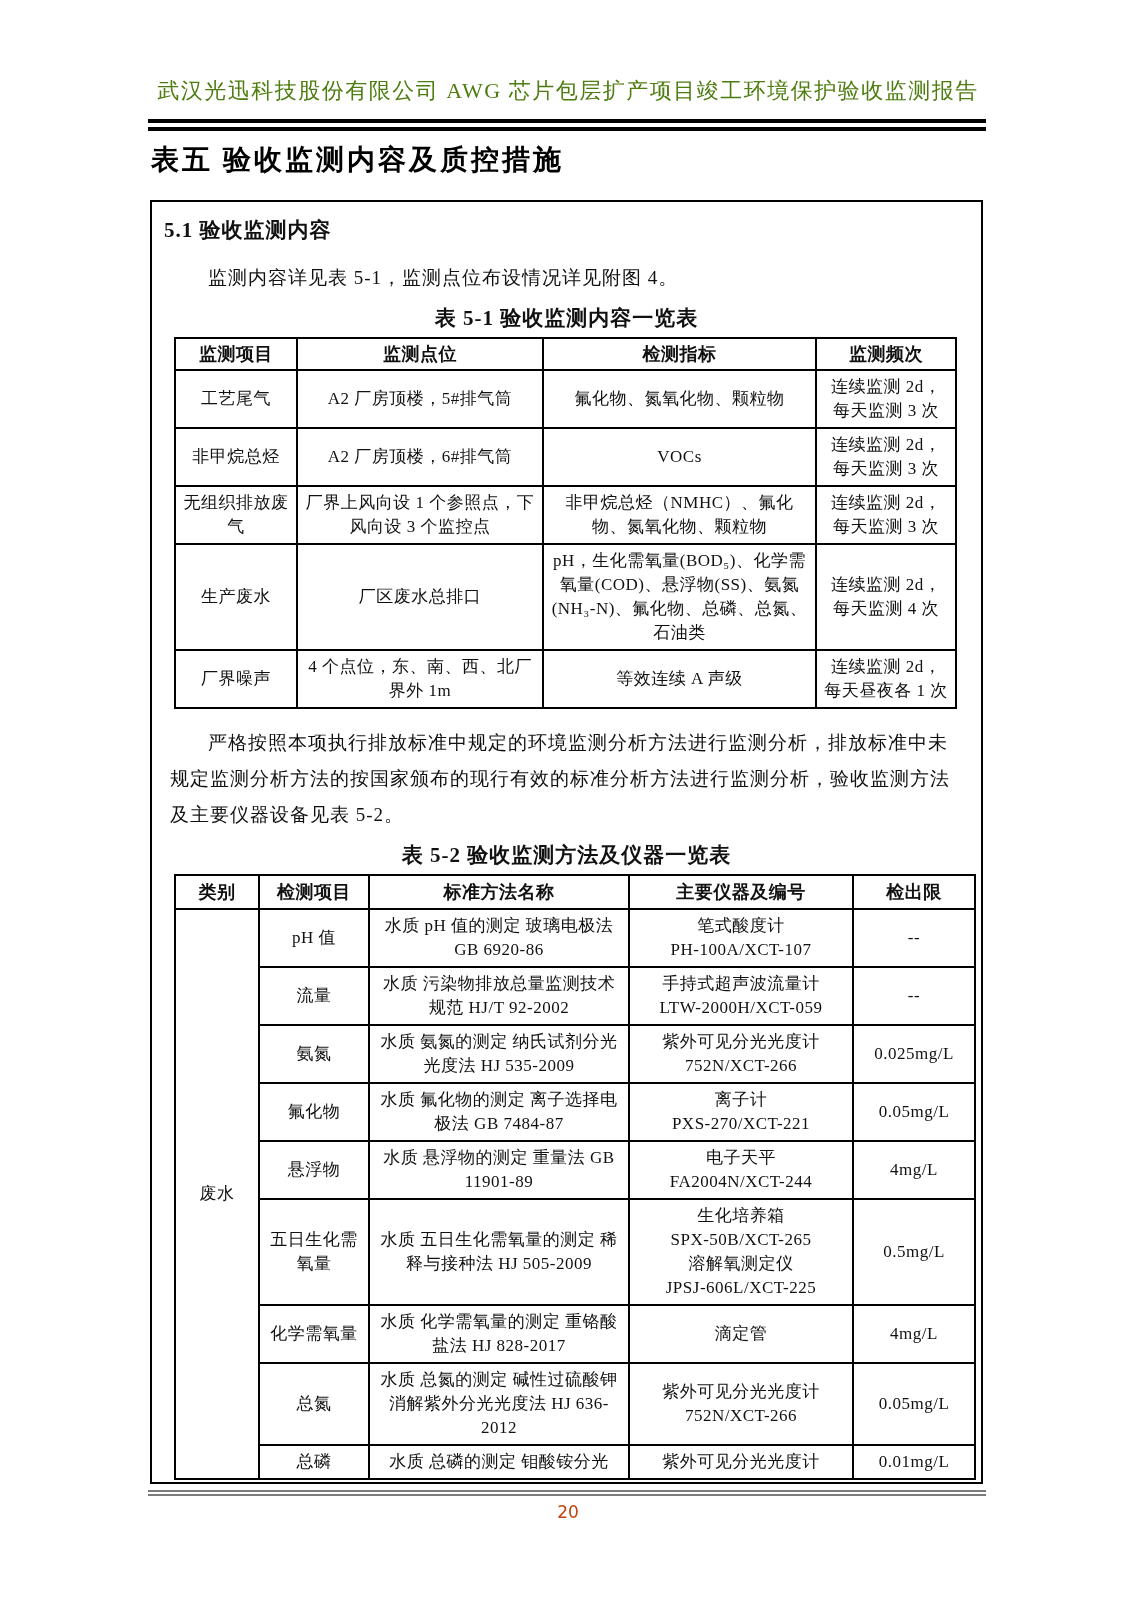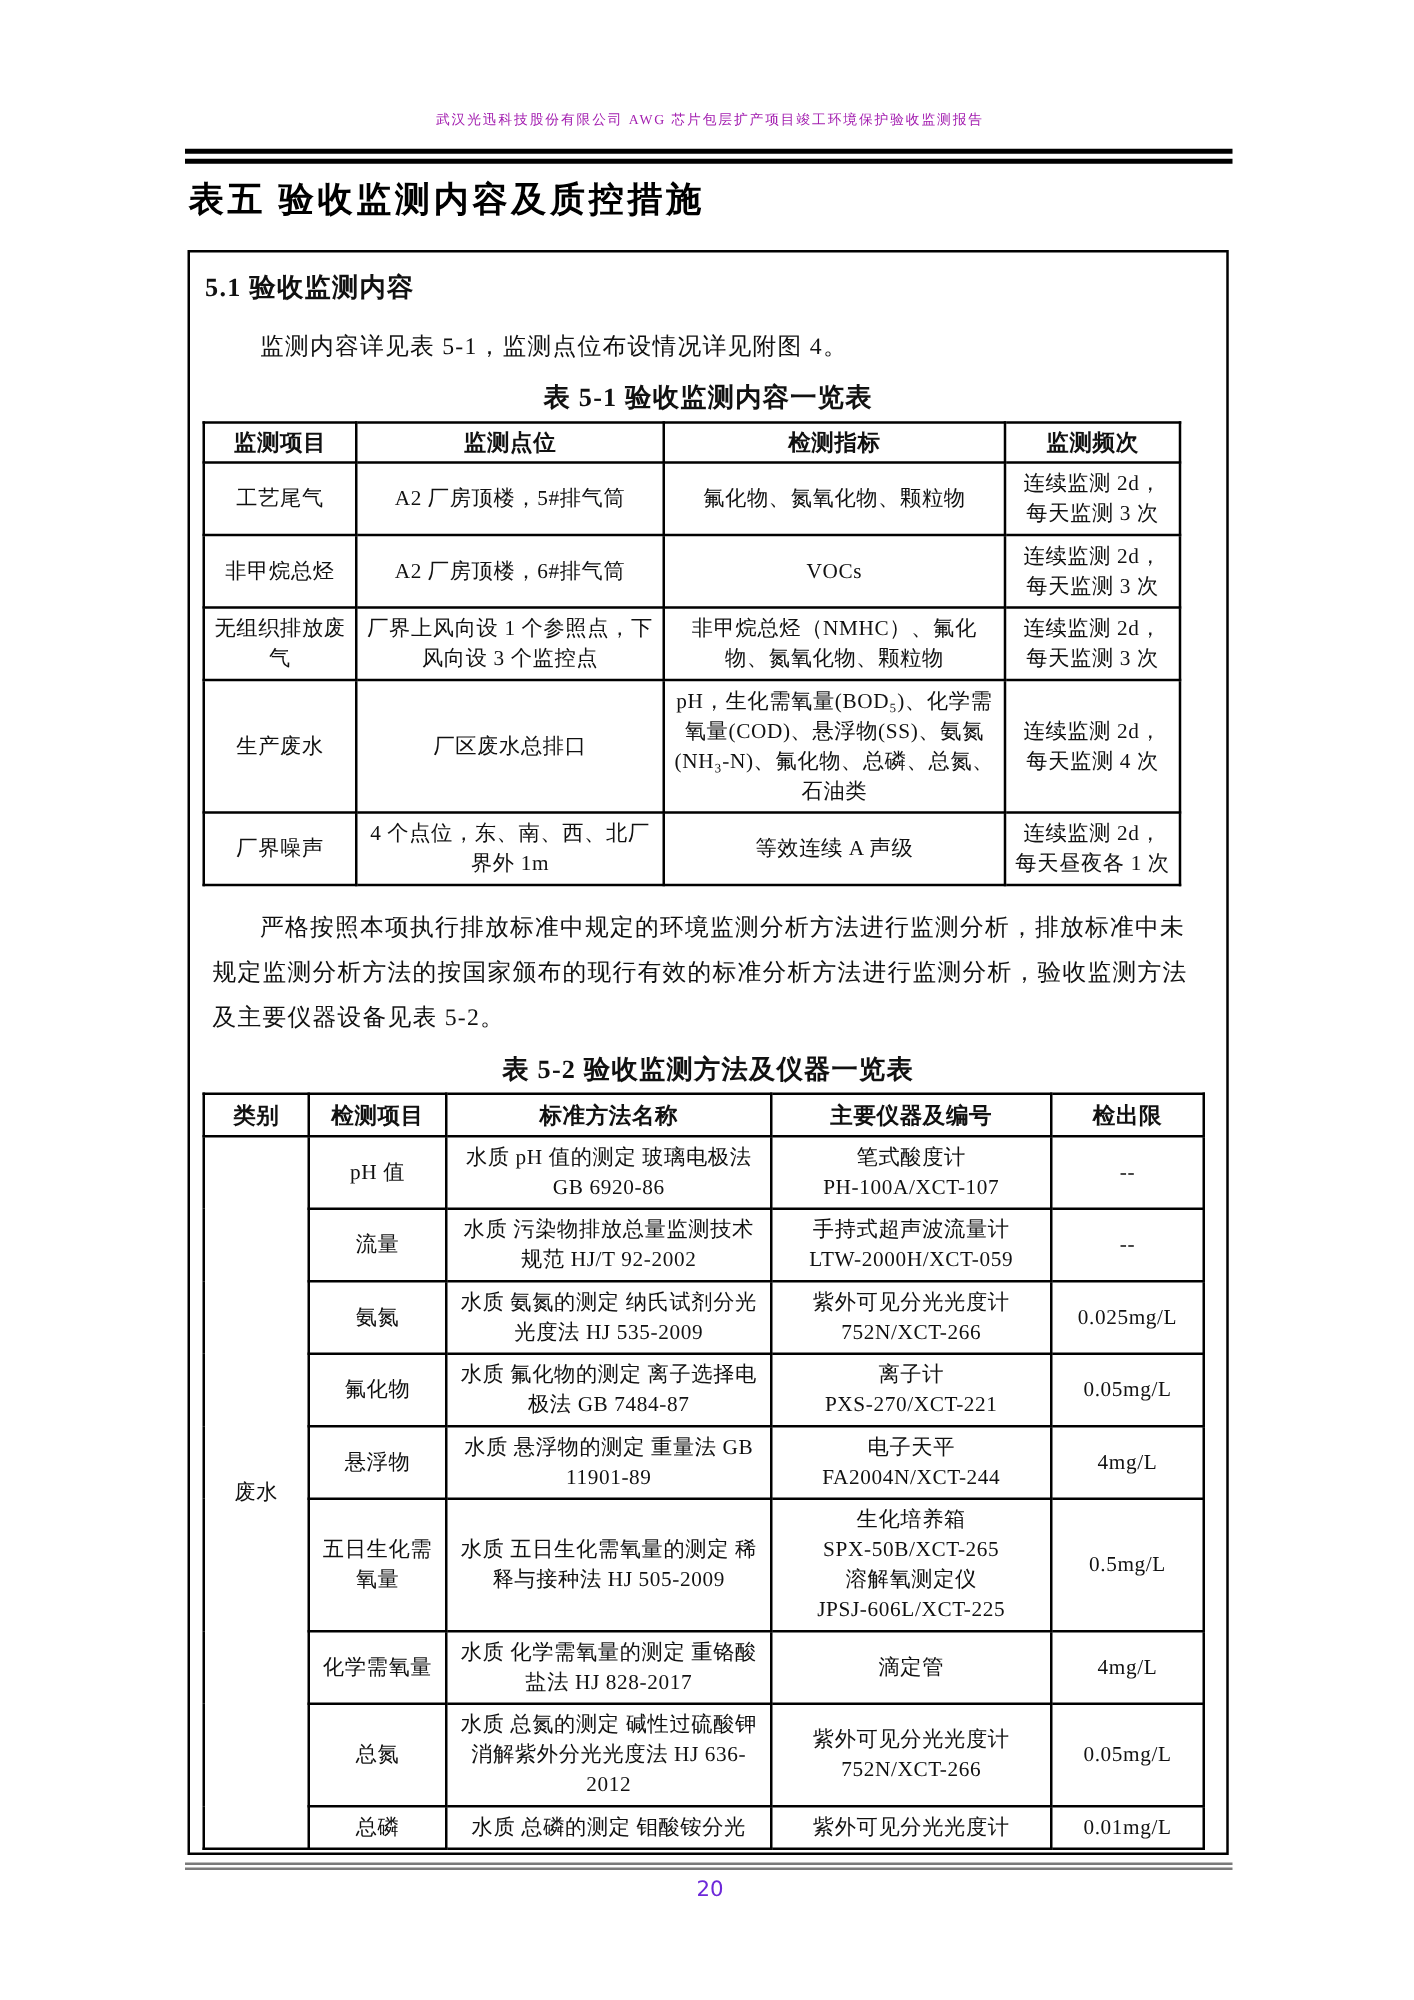--- a/index.html
+++ b/index.html
@@ -7,22 +7,22 @@
   body {
     width: 1131px; height: 1600px;
     position: relative;
     font-family: "Liberation Serif", "DejaVu Serif", serif;
     color: #111;
     overflow: hidden;
   }
   .page { position: absolute; top: 0; left: 0; width: 1131px; height: 1600px; background: #fff; }
 
   .running-header {
-    position: absolute; top: 88px; left: 150px; width: 836px;
-    text-align: center; font-size: 11px; letter-spacing: 1.5px; color: #a21caf;
+    position: absolute; top: 76px; left: 150px; width: 836px;
+    text-align: center; font-size: 22px; letter-spacing: 1.5px; color: #4d7c0f;
   }
   .header-rule {
     position: absolute; top: 119px; left: 148px; width: 838px; height: 12px;
     border-top: 4px solid #000; border-bottom: 4px solid #000;
   }
   .doc-title {
     position: absolute; top: 141px; left: 151px;
     font-size: 28px; font-weight: bold; letter-spacing: 3px; color: #000;
   }
 
@@ -38,41 +38,41 @@
   }
   .para {
     font-size: 19px; line-height: 36px; letter-spacing: 1px;
     margin: 16px 10px 6px 10px; text-indent: 2em;
   }
   .table-caption {
     text-align: center; font-size: 21px; font-weight: bold;
     letter-spacing: 1px; margin: 8px 0 5px 0;
   }
 
-  table { border-collapse: collapse; table-layout: fixed; margin-left: 2px; }
+  table { border-collapse: collapse; table-layout: fixed; margin-left: 14px; }
   th, td {
     border: 2px solid #000;
     text-align: center; vertical-align: middle;
     font-size: 17px; line-height: 24px; letter-spacing: 0.5px;
     padding: 4px 6px; white-space: pre-line; word-break: break-word;
   }
   th { font-weight: bold; font-size: 18px; padding: 3px 4px; }
 
   .t1 { width: 781px; }
   .t2 { width: 800px; }
   .t2 td, .t2 th { padding: 4px 5px; }
 
   .footer-rule {
     position: absolute; left: 148px; width: 838px; height: 6px;
     border-top: 2px solid #7a7a7a; border-bottom: 2px solid #7a7a7a;
     top: 1490px;
   }
   .page-number {
     position: absolute; top: 1502px; left: 150px; width: 836px;
-    text-align: center; font-size: 17px; color: #6d28d9;
+    text-align: center; font-size: 17px; color: #c2410c;
     font-family: "DejaVu Sans", sans-serif;
   }
 </style>
 </head>
 <body>
 
 <div class="page">
 
   <div class="running-header">武汉光迅科技股份有限公司 AWG 芯片包层扩产项目竣工环境保护验收监测报告</div>
   <div class="header-rule"></div>

